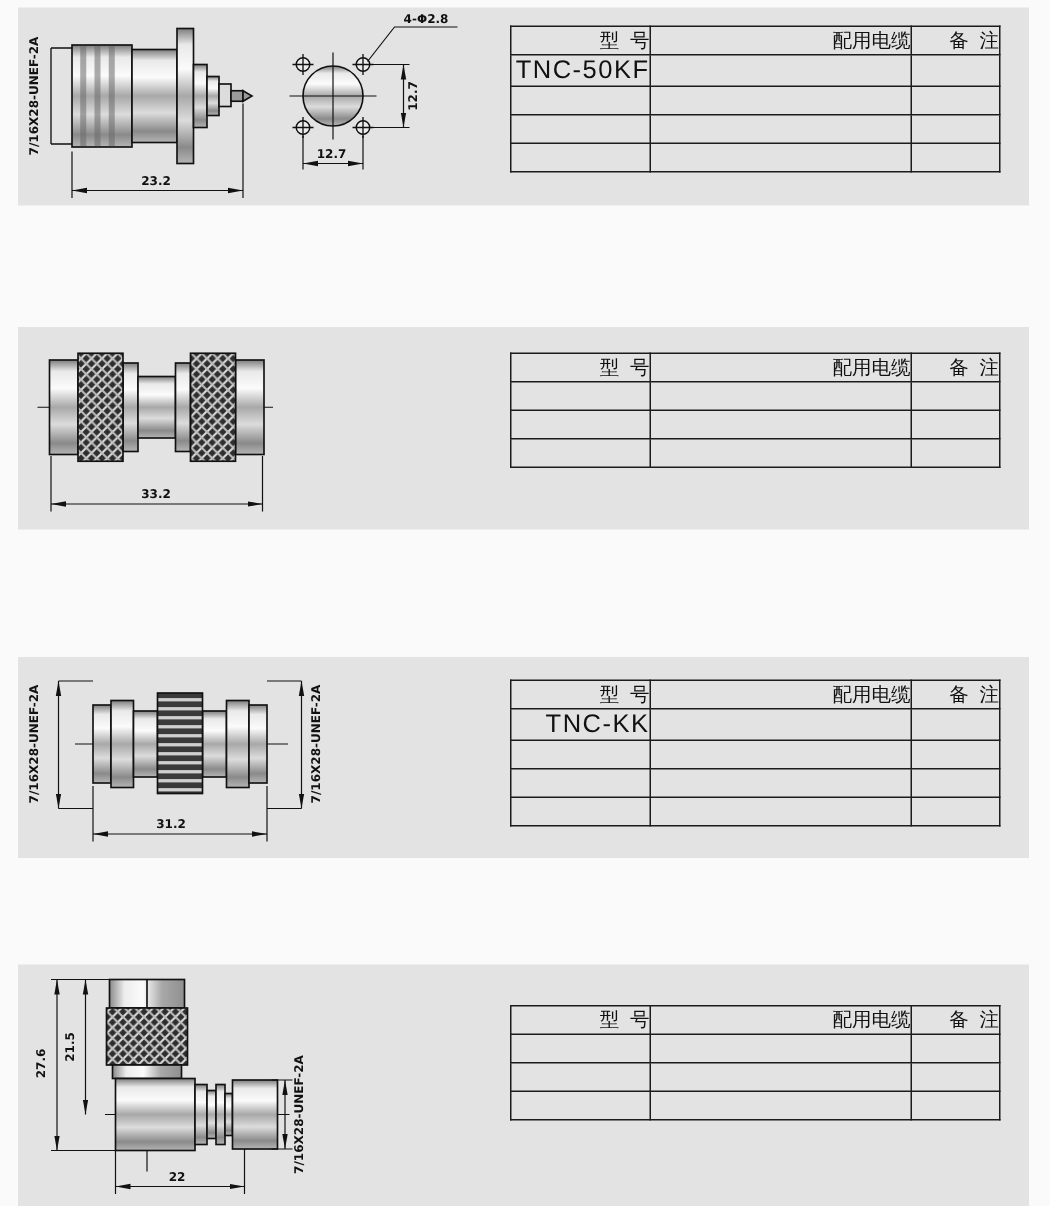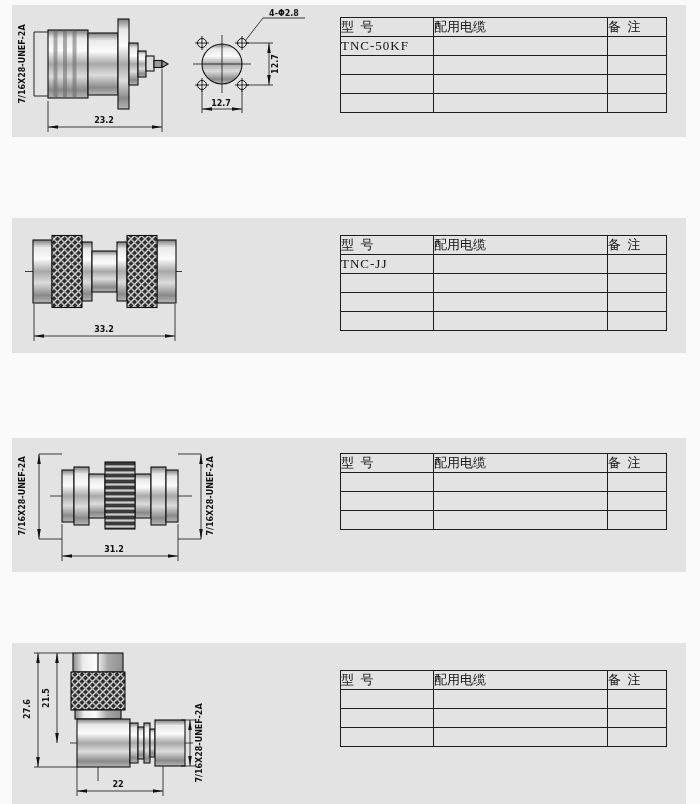--- a/index.html
+++ b/index.html
@@ -19,24 +19,24 @@
   svg text{font:600 8px "DejaVu Sans", sans-serif;fill:#111;stroke:none;}
   table.spec{
     position:absolute;left:328px;
     border-collapse:collapse;table-layout:fixed;width:323px;
     font-family:"Liberation Sans", sans-serif;
     color:#111;
   }
   .t1{top:12px;} .t2{top:17px;} .t3{top:15px;} .t4{top:27px;}
   table.spec th, table.spec td{
     border:1.6px solid #1c1c1c;height:18px;padding:0;
-    text-align:left;vertical-align:middle;overflow:hidden;font-family:Liberation Serif, serif;
+    text-align:right;vertical-align:middle;overflow:hidden;
   }
   table.spec th{font-weight:normal;font-size:13px;white-space:pre;}
-  table.spec td{font-size:13px;}
+  table.spec td{font-size:17px;}
   td.model{letter-spacing:1px;font-size:13.5px;}
   .c1{width:92px;} .c2{width:173px;} .c3{width:58px;}
 </style>
 </head>
 <body>
 
 <div class="panel p1">
   <svg class="drawing" width="330" height="132" viewBox="0 0 330 132">
     <defs>
       <linearGradient id="mg1" x1="0" y1="0" x2="0" y2="1">
@@ -193,25 +193,20 @@
   <table class="spec t2">
     <thead>
       <tr>
         <th class="c1">型  号</th>
         <th class="c2">配用电缆</th>
         <th class="c3">备  注</th>
       </tr>
     </thead>
     <tbody>
       <tr>
-        <td class="model">TNC-JJ</td>
-        <td></td>
-        <td></td>
-      </tr>
-      <tr>
         <td class="model"></td>
         <td></td>
         <td></td>
       </tr>
       <tr>
         <td class="model"></td>
         <td></td>
         <td></td>
       </tr>
       <tr>
@@ -273,20 +268,25 @@
 
   <table class="spec t3">
     <thead>
       <tr>
         <th class="c1">型  号</th>
         <th class="c2">配用电缆</th>
         <th class="c3">备  注</th>
       </tr>
     </thead>
     <tbody>
+      <tr>
+        <td class="model">TNC-KK</td>
+        <td></td>
+        <td></td>
+      </tr>
       <tr>
         <td class="model"></td>
         <td></td>
         <td></td>
       </tr>
       <tr>
         <td class="model"></td>
         <td></td>
         <td></td>
       </tr>

